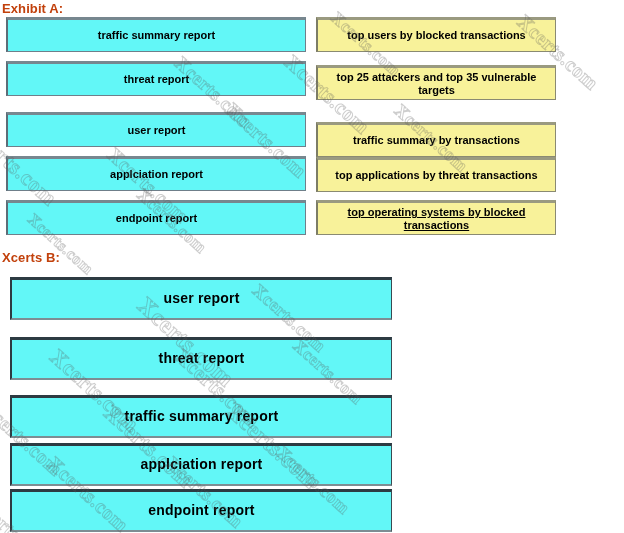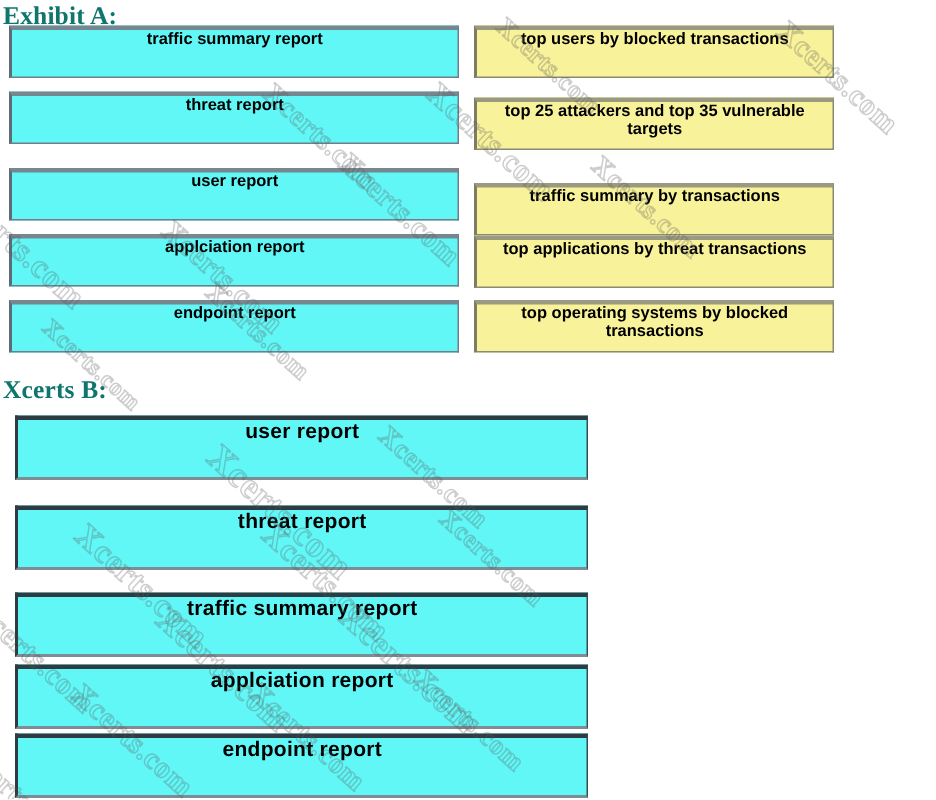--- a/index.html
+++ b/index.html
@@ -31,34 +31,33 @@
     color: transparent;
     -webkit-text-stroke: 1px rgba(90, 90, 90, 0.30);
     text-shadow: 0 0 0 transparent;
     transform-origin: left top;
     letter-spacing: 0.5px;
   }
 
   
   .exhibit-title {
     position: absolute;
-    font-size: 17px;
+    font-size: 13px;
     font-weight: bold;
-    color: #0f766e;
+    color: #c2410c;
     letter-spacing: 0.1px;
     z-index: 3;
-    font-family: Liberation Serif, serif;
   }
 
   
   .rect {
     position: absolute;
     box-sizing: border-box;
     display: flex;
-    align-items: flex-start;
+    align-items: center;
     justify-content: center;
     z-index: 2;
   }
   .rect > span {
     font-weight: bold;
     color: #000000;
     text-align: center;
     line-height: 1.1;
     position: relative;
     z-index: 3;
@@ -130,21 +129,21 @@
 </div>
 <div class="rect a-right" style="top:65px;">
   <span>top 25 attackers and top 35 vulnerable targets</span>
 </div>
 <div class="rect a-right" style="top:112px;margin-top:10px;">
   <span>traffic summary by transactions</span>
 </div>
 <div class="rect a-right" style="top:157px;">
   <span>top applications by threat transactions</span>
 </div>
-<div class="rect a-right" style="top:200px;">
+<div class="rect a-right" style="top:200px;text-decoration:underline;">
   <span>top operating systems by blocked transactions</span>
 </div>
 
 <div class="exhibit-title" style="left:2px; top:250px;">Xcerts B:</div>
 
 <div class="rect b-bar" style="top:277px;">
   <span>user report</span>
 </div>
 <div class="rect b-bar" style="top:337px;">
   <span>threat report</span>

